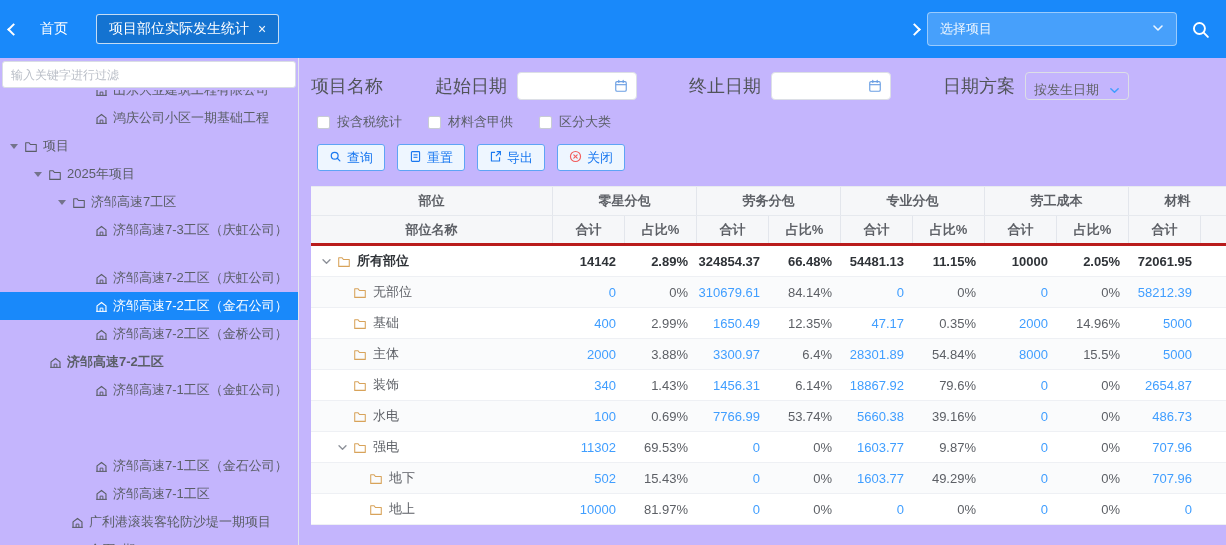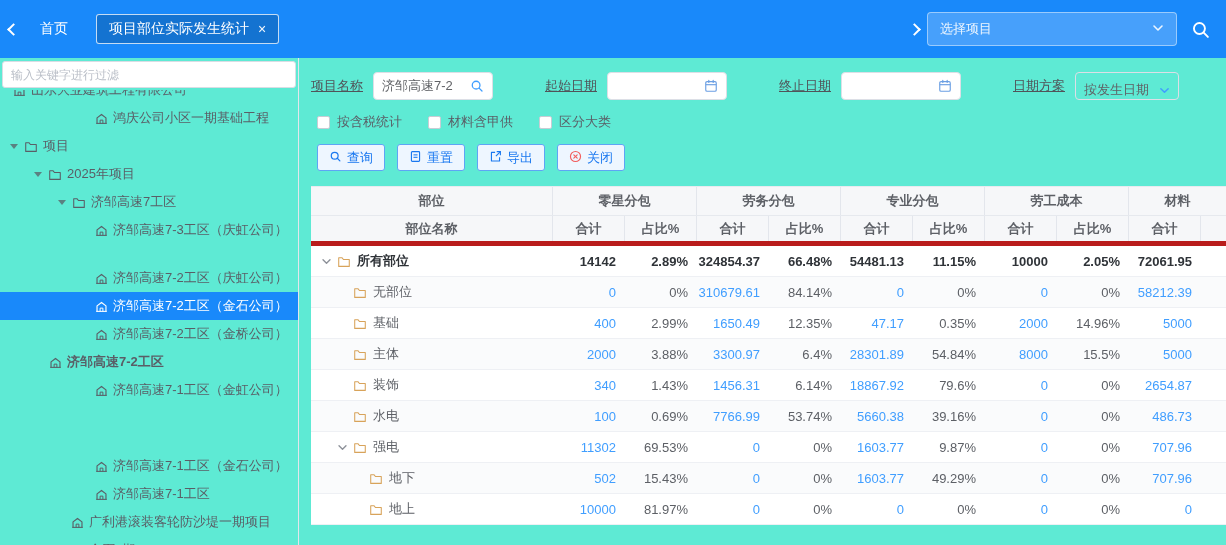--- a/index.html
+++ b/index.html
@@ -1,18 +1,18 @@
 <!DOCTYPE html>
 <html><head>
 <meta charset="utf-8">
 <style>
   *{box-sizing:border-box;margin:0;padding:0;}
   html,body{background:#fff;}
   body{font-family:"Liberation Sans","DejaVu Sans",sans-serif;}
-  .app{width:1226px;height:545px;overflow:hidden;background:#5eead4;position:relative;font-size:13px;color:#606266;}
+  .app{width:1226px;height:545px;overflow:hidden;background:#c4b5fd;position:relative;font-size:13px;color:#606266;}
 
   
   .topbar{height:58px;background:#1989fa;display:flex;align-items:center;}
   .nav-arrow{width:26px;height:30px;display:flex;align-items:center;justify-content:center;cursor:pointer;flex:none;}
   .chev{width:9px;height:9px;border-left:2px solid #fff;border-bottom:2px solid #fff;display:inline-block;}
   .chev.left{transform:rotate(45deg);}
   .chev.right{transform:rotate(-135deg);}
   .tab{color:#fff;font-size:14px;height:30px;display:flex;align-items:center;padding:0 14px;cursor:pointer;flex:none;white-space:nowrap;}
   .tab.active{background:rgba(0,0,0,0.16);border:1px solid rgba(255,255,255,0.75);border-radius:3px;margin-left:14px;padding:0 12px;}
   .tab-close{margin-left:9px;font-size:14px;line-height:1;opacity:.95;}
@@ -32,36 +32,36 @@
   .tree-row.clipped{margin-top:-14px;}
   .caret-tri{width:0;height:0;border-left:4px solid transparent;border-right:4px solid transparent;border-top:5px solid currentColor;margin-right:6px;flex:none;opacity:.75;}
   .caret-slot{width:13px;flex:none;display:inline-block;}
   .ticon{display:inline-flex;align-items:center;margin-right:5px;flex:none;}
   .tlabel{font-size:13px;}
 
   
   .main{flex:1;min-width:0;padding:12px 0 0 12px;overflow:hidden;}
   .form-row{display:flex;align-items:center;column-gap:52px;margin-top:2px;}
   .field{display:flex;align-items:center;column-gap:10px;white-space:nowrap;}
-  .field label{color:#515459;font-size:13px;text-decoration:underline;}
+  .field label{color:#515459;font-size:18px;}
   .inputbox{height:28px;border:1px solid #dcdfe6;border-radius:4px;display:flex;align-items:center;padding:0 8px;background:#fff;}
   .inputbox input{border:none;outline:none;font-size:13px;color:#606266;width:84px;font-family:inherit;background:transparent;}
   .inputbox .in-icon{display:inline-flex;align-items:center;margin-left:4px;}
   .selectbox{height:28px;width:104px;border:1px solid #dcdfe6;border-radius:4px;display:flex;align-items:flex-end;justify-content:space-between;padding:0 8px;color:#606266;cursor:pointer;}
   .check-row{display:flex;align-items:center;column-gap:26px;margin:13px 0 0 6px;}
   .check-item{display:flex;align-items:center;column-gap:7px;cursor:pointer;color:#5a5e66;}
   .checkbox{width:13px;height:13px;border:1px solid #c8ccd4;border-radius:2px;background:#fff;flex:none;}
   .btn-row{display:flex;align-items:center;column-gap:12px;margin:13px 0 0 6px;}
   .btn{height:27px;display:inline-flex;align-items:center;column-gap:5px;padding:0 11px;border:1px solid #5ea4f5;background:#eef6ff;color:#1a78f0;font-size:13px;border-radius:3px;cursor:pointer;font-family:inherit;}
 
   
   .table{margin:15px 0 0 0;border-top:1px solid #e8ebf0;}
   .hrow{display:flex;background:#f6f7f9;color:#5d6066;font-weight:600;}
   .group-row{height:29px;border-bottom:1px solid #e6e9ee;}
-  .sub-row{height:30px;border-bottom:5px solid #b91c1c;}
+  .sub-row{height:30px;border-bottom:3px solid #b91c1c;}
   .hcell{display:flex;align-items:center;justify-content:center;height:100%;border-right:1px solid #e3e6ec;flex:none;}
   .name-col{width:242px;}
   .w1{width:72px;}
   .w2{width:144px;}
   .fillgrow{flex:1;border-right:none;}
   .hfill{flex:1;border-right:none;}
   .trow{display:flex;height:31px;align-items:center;border-bottom:1px solid #eef0f4;background:#fff;}
   .trow.zebra{background:#fafbfc;}
   .tname{width:242px;flex:none;display:flex;align-items:center;white-space:nowrap;overflow:hidden;}
   .tcaret{display:inline-flex;align-items:center;margin-right:4px;color:#8d9199;flex:none;width:12px;}
@@ -109,21 +109,21 @@
           <line x1="12" y1="12" x2="16" y2="16" stroke="#fff" stroke-width="1.8" stroke-linecap="round"></line>
         </svg>
     </span>
   </header>
 
   <div class="body-wrap">
 
     <aside class="sidebar">
       <input class="filter-input" placeholder="输入关键字进行过滤" style="">
       <div class="tree" id="tree">
-          <div class="tree-row clipped" style="">
+          <div class="tree-row clipped" style="padding-left: 82px;">
             <span class="caret-slot"></span>
             <span class="ticon">
               <svg viewBox="0 0 16 16" width="13" height="13">
                 <path d="M2.5 14V7.2L8 3l5.5 4.2V14" fill="none" stroke="currentColor" stroke-width="1.4" stroke-linejoin="round"></path>
                 <path d="M6.3 14v-4h3.4v4" fill="none" stroke="currentColor" stroke-width="1.2"></path>
                 <line x1="1.5" y1="14" x2="14.5" y2="14" stroke="currentColor" stroke-width="1.3"></line>
               </svg>
             </span>
             <span class="tlabel">山东大业建筑工程有限公司</span>
           </div>
@@ -298,29 +298,20 @@
             <span class="tlabel">金石大厦二期</span>
           </div>
         </div>
     </aside>
 
     <main class="main">
 
       <div class="form-row">
         <div class="field">
           <label>项目名称</label>
-          <div class="inputbox">
-            <input value="济邹高速7-2" style="">
-            <span class="in-icon">
-              <svg viewBox="0 0 16 16" width="14" height="14">
-                  <circle cx="7" cy="7" r="4.4" fill="none" stroke="#409eff" stroke-width="1.5"></circle>
-                  <line x1="10.4" y1="10.4" x2="13.7" y2="13.7" stroke="#409eff" stroke-width="1.5" stroke-linecap="round"></line>
-                </svg>
-            </span>
-          </div>
         </div>
         <div class="field">
           <label>起始日期</label>
           <div class="inputbox">
             <input value="" style="">
             <span class="in-icon">
               <svg viewBox="0 0 16 16" width="14" height="14">
                   <rect x="2" y="3" width="12" height="11" rx="1.5" fill="none" stroke="#6b9fe3" stroke-width="1.3"></rect>
                   <line x1="2" y1="6.5" x2="14" y2="6.5" stroke="#6b9fe3" stroke-width="1.3"></line>
                   <line x1="5.5" y1="1.6" x2="5.5" y2="4" stroke="#6b9fe3" stroke-width="1.3" stroke-linecap="round"></line>

